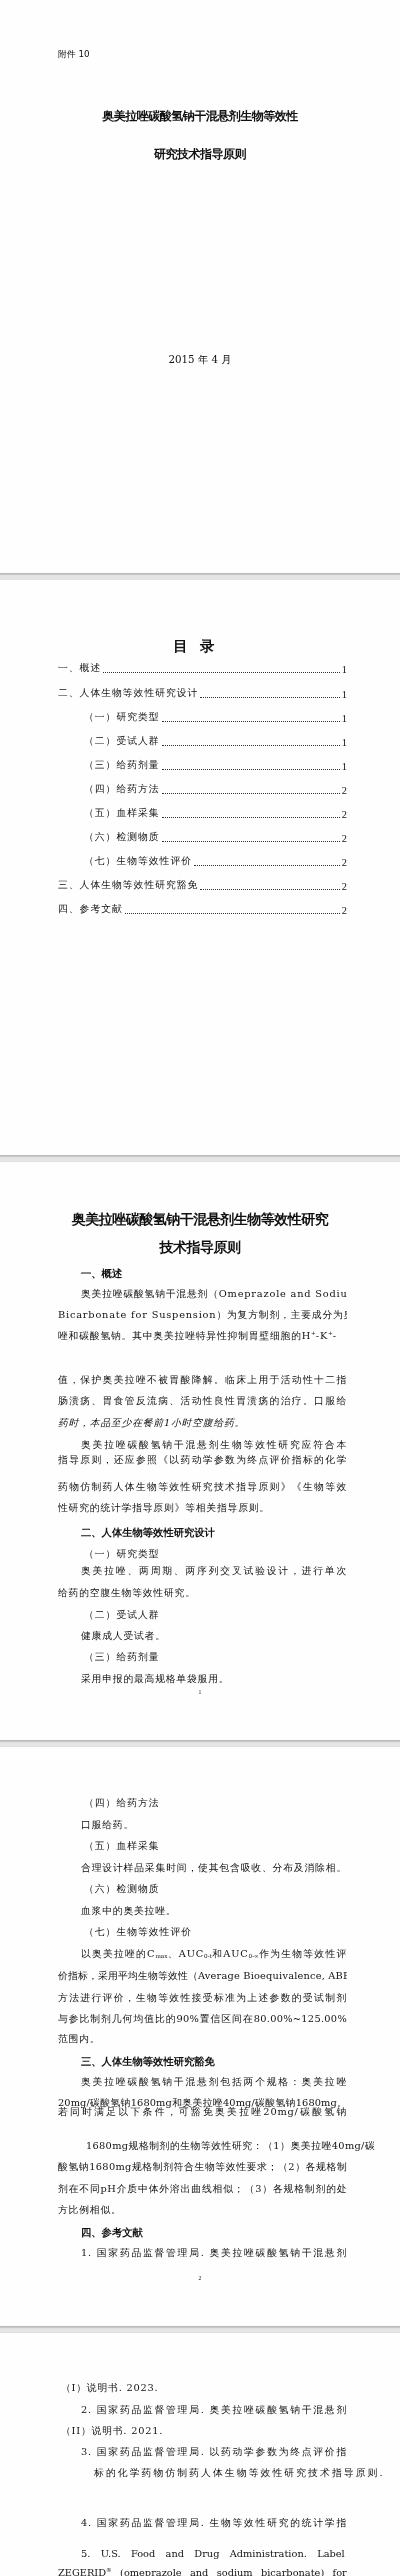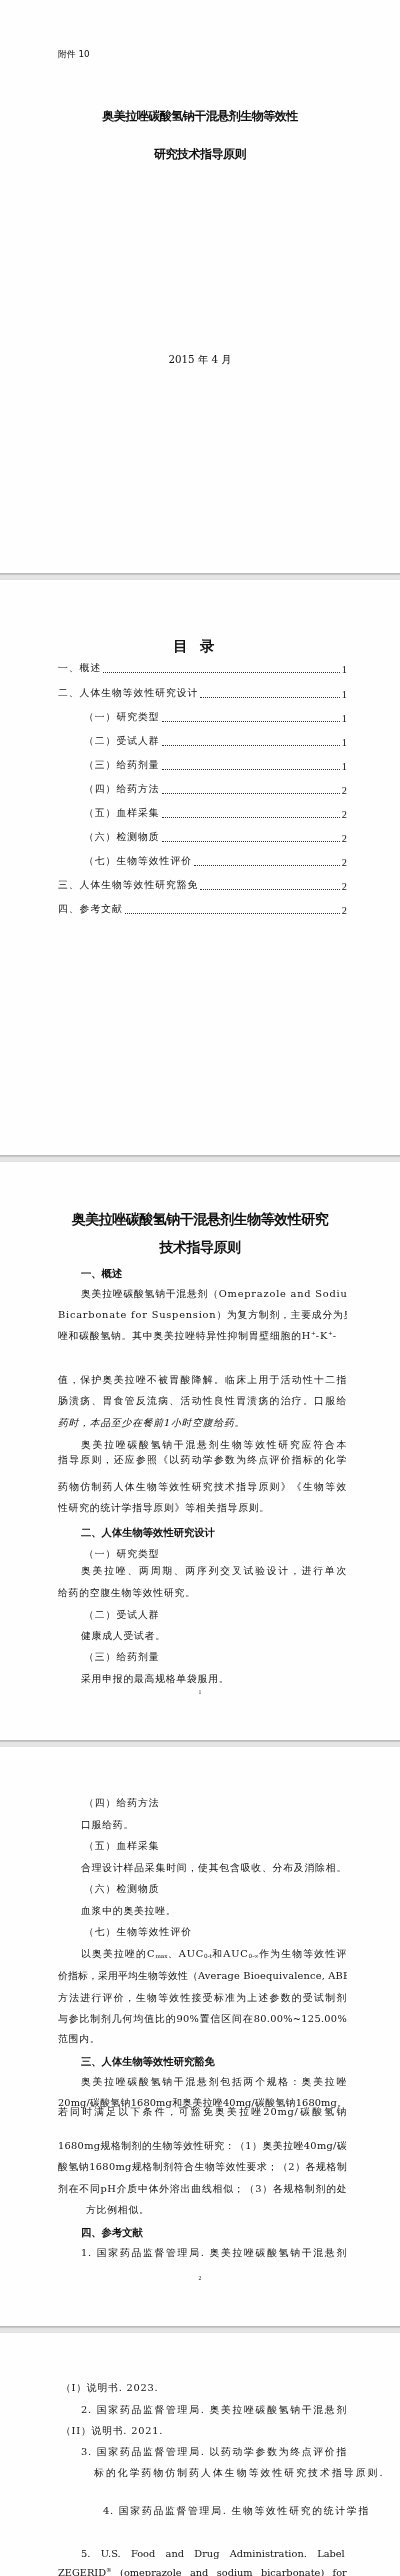--- a/index.html
+++ b/index.html
@@ -138,34 +138,34 @@
   <div class="abs h2" style="top:178px;">（七）生物等效性评价</div>
   <div class="abs line ind" style="top:200px;"><span>以奥美拉唑的C</span><sub>max</sub><span>、AUC</span><sub>0-t</sub><span>和AUC</span><sub>0-∞</sub><span>作为生物等效性评</span></div>
   <div class="abs line" style="top:222px;letter-spacing:0.2px;">价指标，采用平均生物等效性（Average Bioequivalence, ABE）</div>
   <div class="abs line" style="top:244px;">方法进行评价，生物等效性接受标准为上述参数的受试制剂</div>
   <div class="abs line" style="top:265px;letter-spacing:0.3px;">与参比制剂几何均值比的90%置信区间在80.00%~125.00%</div>
   <div class="abs line last" style="top:285px;">范围内。</div>
   <div class="abs h1" style="top:307px;">三、人体生物等效性研究豁免</div>
   <div class="abs line ind" style="top:328px;">奥美拉唑碳酸氢钠干混悬剂包括两个规格：奥美拉唑</div>
   <div class="abs line" style="top:349px;letter-spacing:0.1px;">20mg/碳酸氢钠1680mg和奥美拉唑40mg/碳酸氢钠1680mg。</div>
   <div class="abs line" style="top:358px;">若同时满足以下条件，可豁免奥美拉唑20mg/碳酸氢钠</div>
-  <div class="abs line" style="top:392px;letter-spacing:0.3px;">1680mg规格制剂的生物等效性研究：（1）奥美拉唑40mg/碳</div>
+  <div class="abs line" style="top:392px;letter-spacing:0.3px;margin-left:28px;">1680mg规格制剂的生物等效性研究：（1）奥美拉唑40mg/碳</div>
   <div class="abs line" style="top:413px;letter-spacing:0.3px;">酸氢钠1680mg规格制剂符合生物等效性要求；（2）各规格制</div>
   <div class="abs line" style="top:435px;letter-spacing:0.4px;">剂在不同pH介质中体外溶出曲线相似；（3）各规格制剂的处</div>
-  <div class="abs line last" style="top:456px;margin-left:28px;">方比例相似。</div>
+  <div class="abs line last" style="top:456px;">方比例相似。</div>
   <div class="abs h1" style="top:478px;">四、参考文献</div>
   <div class="abs line ind" style="top:499px;">1. 国家药品监督管理局. 奥美拉唑碳酸氢钠干混悬剂</div>
   <div class="abs pnum" style="top:527px;">2</div>
 </div>
 <div class="sep" style="top:2326px;"></div>
 
 <div class="page" style="top:2333px;height:381px;">
   <div class="abs line last" style="top:49px;left:61px;">（I）说明书. 2023.</div>
   <div class="abs line ind" style="top:71px;">2. 国家药品监督管理局. 奥美拉唑碳酸氢钠干混悬剂</div>
   <div class="abs line last" style="top:92px;left:61px;">（II）说明书. 2021.</div>
   <div class="abs line ind" style="top:113px;">3. 国家药品监督管理局. 以药动学参数为终点评价指</div>
   <div class="abs line" style="top:134px;letter-spacing:0.4px;margin-left:36px;">标的化学药物仿制药人体生物等效性研究技术指导原则.</div>
-  <div class="abs line ind" style="top:172px;margin-left:22px;">4. 国家药品监督管理局. 生物等效性研究的统计学指</div>
+  <div class="abs line ind" style="top:184px;">4. 国家药品监督管理局. 生物等效性研究的统计学指</div>
   <div class="abs line ind" style="top:215px;word-spacing:7.2px;letter-spacing:0;">5. U.S. Food and Drug Administration. Label for</div>
   <div class="abs line" style="top:234px;letter-spacing:0;word-spacing:5.2px;text-align-last:justify;"><span>ZEGERID</span><sup>®</sup> <span>(omeprazole and sodium bicarbonate) for oral</span></div>
 
 </div>
 
 
 </body></html>

